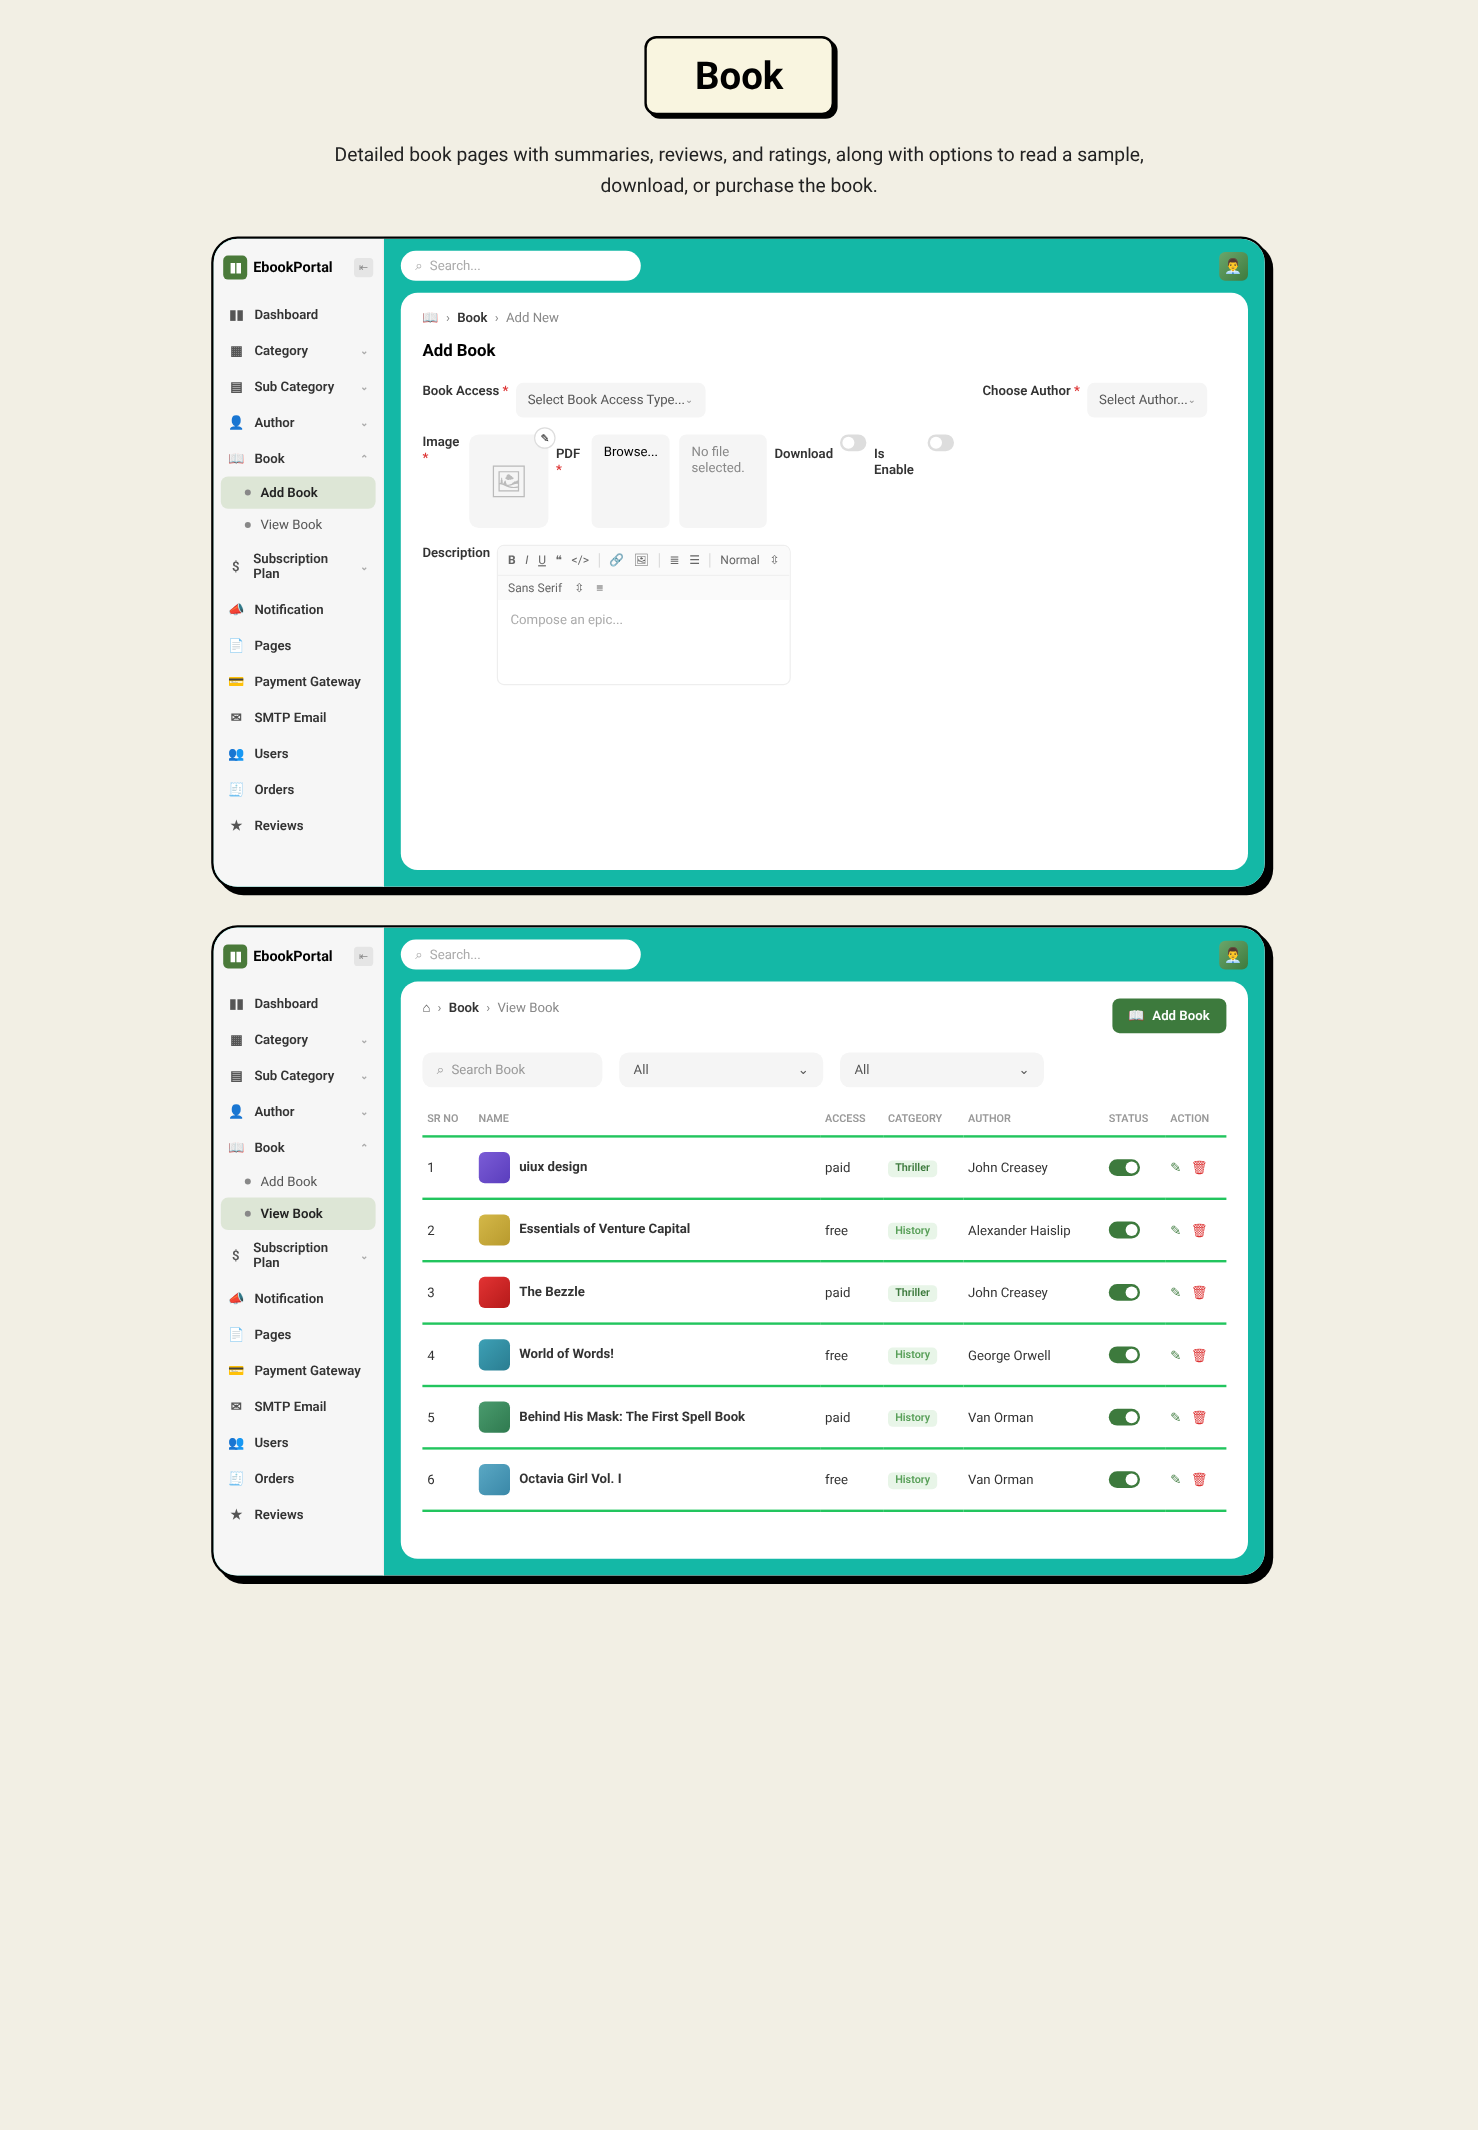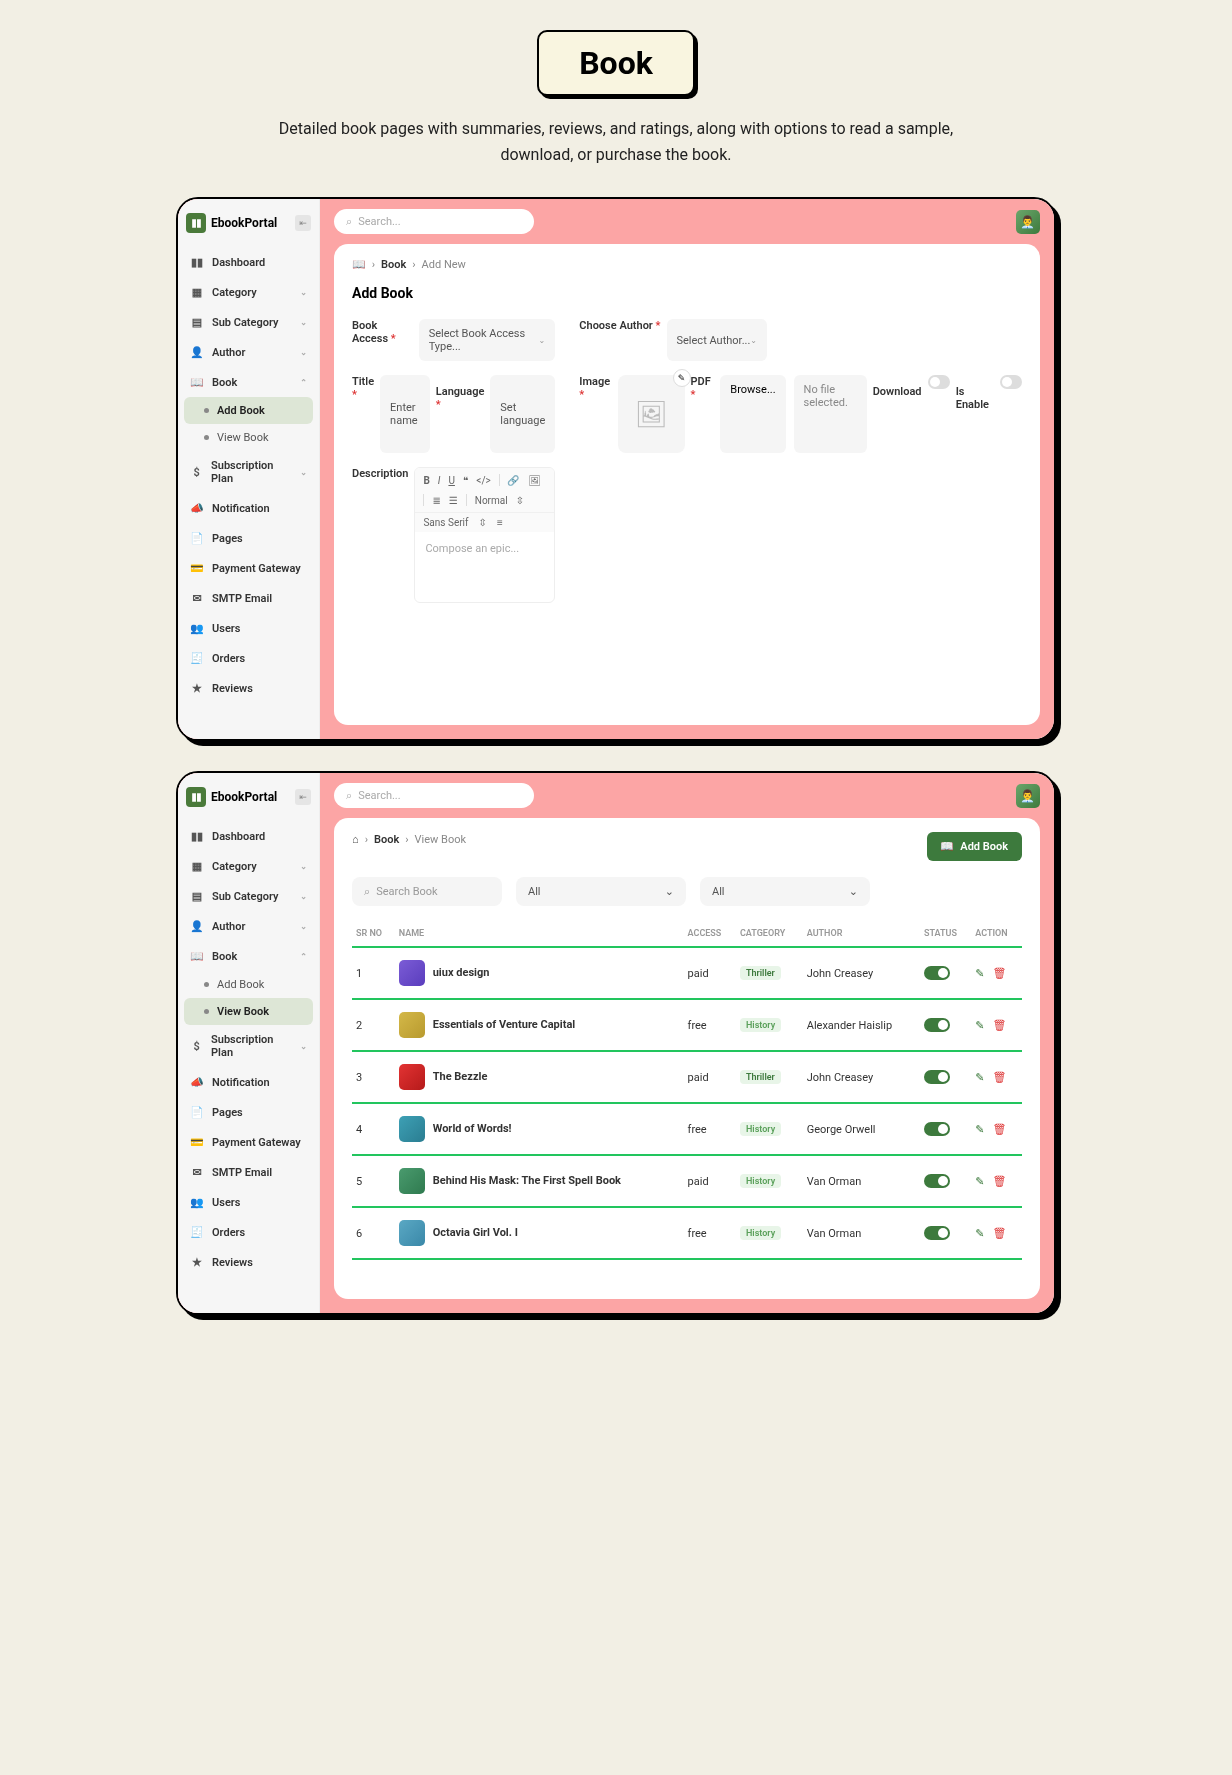--- a/index.html
+++ b/index.html
@@ -2,21 +2,21 @@
 <html><head>
 <meta charset="utf-8">
 <style>
 * { margin: 0; padding: 0; box-sizing: border-box; font-family: -apple-system, BlinkMacSystemFont, 'Segoe UI', Roboto, sans-serif; }
 body { background: #f2efe4; padding: 30px 20px; }
 .page-header { text-align: center; margin-bottom: 30px; }
 .page-title-box { display: inline-block; background: #f9f5e0; border: 2px solid #000; border-radius: 10px; padding: 12px 40px; box-shadow: 3px 3px 0 #000; margin-bottom: 20px; }
 .page-title-box h1 { font-size: 32px; font-weight: 700; }
 .page-subtitle { font-size: 16px; color: #222; line-height: 1.6; max-width: 720px; margin: 0 auto; }
 .card-shell { background: #fff; border: 2px solid #000; border-radius: 22px; box-shadow: 5px 5px 0 #000; margin: 0 auto 30px; max-width: 880px; overflow: hidden; }
-.app-frame { display: flex; background: #fca5a5; height: 540px; font-size: 12px; position: relative; }
+.app-frame { display: flex; background: #14b8a6; height: 540px; font-size: 12px; position: relative; }
 .sidebar { width: 142px; background: #f6f6f6; border-right: 1px solid #eee; display: flex; flex-direction: column; padding: 10px 6px; }
 .logo-row { display: flex; align-items: center; gap: 5px; padding: 4px 2px 14px; }
 .logo-icon { width: 20px; height: 20px; background: #4a7a3a; border-radius: 4px; display: flex; align-items: center; justify-content: center; }
 .logo-icon svg { width: 13px; height: 13px; fill: #fff; }
 .logo-text { font-weight: 700; font-size: 12px; }
 .collapse-btn { margin-left: auto; width: 16px; height: 16px; background: #e5e5e5; border-radius: 3px; display: flex; align-items: center; justify-content: center; font-size: 9px; color: #888; }
 .nav-item { display: flex; align-items: center; gap: 8px; padding: 8px 6px; border-radius: 6px; color: #333; font-size: 11px; font-weight: 600; cursor: pointer; position: relative; }
 .nav-item .ico { width: 14px; height: 14px; display: flex; align-items: center; justify-content: center; color: #555; }
 .nav-item .chev { margin-left: auto; font-size: 8px; color: #aaa; }
 .nav-sub { display: flex; align-items: center; gap: 8px; padding: 7px 6px 7px 20px; border-radius: 6px; font-size: 11px; color: #555; cursor: pointer; }
@@ -191,36 +191,26 @@
               </div>
         </div>
         <div class="form-field">
           <div class="form-label"><span>Choose Author</span> <span class="req">*</span></div>
           <div class="form-select">
                 <span>Select Author...</span>
                 <span class="chev2">⌄</span>
               </div>
         </div>
         <div class="form-field">
-          <div class="form-label"><span>Title</span> <span class="req">*</span></div>
-          <div class="form-input">
-                <span>Enter name</span>
-              </div>
-          <div class="form-label" style="margin-top:10px"><span>Language</span> <span class="req">*</span></div>
-          <div class="form-input">
-                <span>Set language</span>
-              </div>
-        </div>
-        <div class="form-field">
           <div class="form-label"><span>Image</span> <span class="req">*</span></div>
           <div class="img-upload">
             <span class="img-icon">🖼</span>
             <div class="img-edit">✎</div>
           </div>
-          <div class="form-label" style=""><span>PDF</span> <span class="req">*</span></div>
+          <div class="form-label" style="margin-top:10px"><span>PDF</span> <span class="req">*</span></div>
           <div class="file-row">
             <div class="file-btn">Browse...</div>
             <div class="file-txt">No file selected.</div>
           </div>
           <div class="form-label" style="margin-top:10px">Download</div>
           <div class="toggle"></div>
           <div class="form-label" style="margin-top:10px">Is Enable</div>
           <div class="toggle"></div>
         </div>
         <div class="form-field full" style="grid-column:1/2; grid-row:3">

